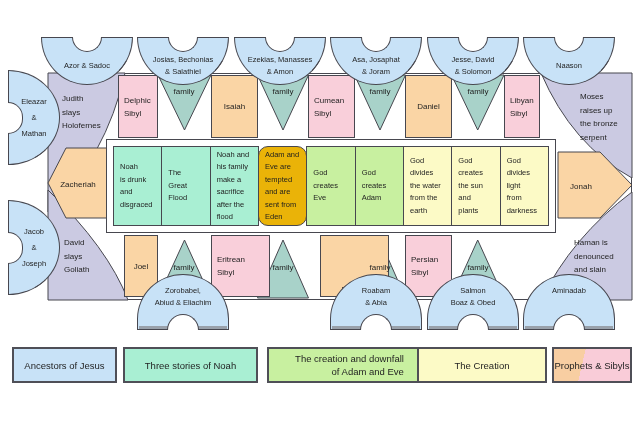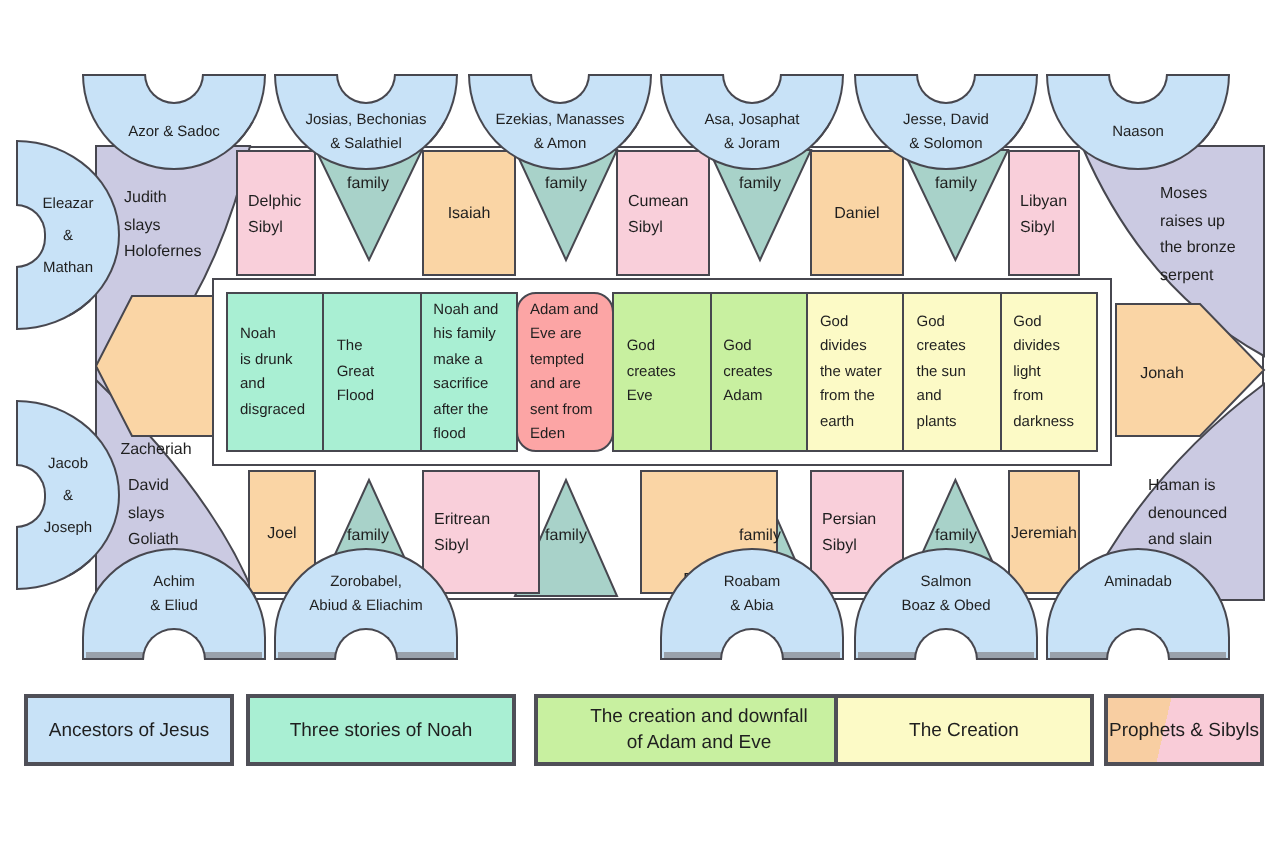--- a/index.html
+++ b/index.html
@@ -110,23 +110,20 @@
       <span class="lbl">Eritrean
 Sibyl</span>
     </div>
   <div class="cell bottom c-orange" style="left:320px;width:69px;align-items:flex-end;">
       <span class="lbl">Ezekiel</span>
     </div>
   <div class="cell bottom c-pink tl" style="left:405px;width:47px;">
       <span class="lbl">Persian
 Sibyl</span>
     </div>
-  <div class="cell bottom c-orange" style="left:504px;width:36px;">
-      <span class="lbl">Jeremiah</span>
-    </div>
 
   <div class="frame">
     <div class="panels">
       <div class="panel" style="background: rgb(169, 239, 211);">
           <span class="lbl">Noah
 is drunk
 and
 disgraced</span>
         </div>
       <div class="panel" style="background: rgb(169, 239, 211);">
@@ -135,21 +132,21 @@
 Flood</span>
         </div>
       <div class="panel" style="background: rgb(169, 239, 211);">
           <span class="lbl">Noah and
 his family
 make a
 sacrifice
 after the
 flood</span>
         </div>
-      <div class="panel" style="background: #fca5a5; border-radius: 10px;">
+      <div class="panel" style="background: #eab308; border-radius: 10px;">
           <span class="lbl">Adam and
 Eve are
 tempted
 and are
 sent from
 Eden</span>
         </div>
       <div class="panel" style="background: rgb(200, 240, 160);">
           <span class="lbl">God
 creates
@@ -190,21 +187,21 @@
   <div class="slabel" style="left:64px;top:236px;width:70px;"><span class="lbl">David
 slays
 Goliath</span></div>
   <div class="slabel" style="left:580px;top:90px;width:55px;"><span class="lbl">Moses
 raises up
 the bronze
 serpent</span></div>
   <div class="slabel" style="left:574px;top:236px;width:60px;"><span class="lbl">Haman is
 denounced
 and slain</span></div>
-  <div class="slabel ctr" style="left:48px;top:178px;width:60px;margin-top:40px;"><span class="lbl">Zacheriah</span></div>
+  <div class="slabel ctr" style="left:48px;top:178px;width:60px;"><span class="lbl">Zacheriah</span></div>
   <div class="slabel ctr" style="left:535px;top:180px;width:92px;"><span class="lbl">Jonah</span></div>
 
   <div class="fam" style="left:154px;top:87px;">family</div>
   <div class="fam" style="left:253px;top:87px;">family</div>
   <div class="fam" style="left:350px;top:87px;">family</div>
   <div class="fam" style="left:448px;top:87px;">family</div>
   <div class="fam" style="left:154px;top:263px;">family</div>
   <div class="fam" style="left:253px;top:263px;">family</div>
   <div class="fam" style="left:350px;top:263px;">family</div>
   <div class="fam" style="left:448px;top:263px;">family</div>
@@ -244,26 +241,20 @@
 &amp;
 Mathan</span>
     </div>
   <div class="lun leftside" style="top:200px;">
       <i class="notch nl"></i>
       <span class="lbl">Jacob
 &amp;
 Joseph</span>
     </div>
 
-  <div class="lun bot" style="left:41px;">
-      <i class="basebar"></i>
-      <i class="notch nb"></i>
-      <span class="lbl">Achim
-&amp; Eliud</span>
-    </div>
   <div class="lun bot" style="left:137px;">
       <i class="basebar"></i>
       <i class="notch nb"></i>
       <span class="lbl">Zorobabel,
 Abiud &amp; Eliachim</span>
     </div>
   <div class="lun bot" style="left:330px;">
       <i class="basebar"></i>
       <i class="notch nb"></i>
       <span class="lbl">Roabam
@@ -280,21 +271,21 @@
       <i class="notch nb"></i>
       <span class="lbl">Aminadab</span>
     </div>
 
   <div class="lg" style="left: 12px; width: 105px; background: rgb(200, 226, 247);">
       <span class="lbl">Ancestors of Jesus</span>
     </div>
   <div class="lg" style="left: 123px; width: 135px; background: rgb(169, 239, 211);">
       <span class="lbl">Three stories of Noah</span>
     </div>
-  <div class="lg" style="left: 267px; width: 165px; background: rgb(200, 240, 160);">
+  <div class="lg" style="left: 267px; width: 165px; background: rgb(200, 240, 160); text-align: right;">
       <span class="lbl">The creation and downfall
 of Adam and Eve</span>
     </div>
   <div class="lg" style="left: 417px; width: 130px; background: rgb(252, 250, 198);">
       <span class="lbl">The Creation</span>
     </div>
   <div class="lg" style="left: 552px; width: 80px; background: linear-gradient(103deg, rgb(248, 206, 162) 38%, rgb(249, 204, 216) 38%);">
       <span class="lbl nw">Prophets &amp; Sibyls</span>
     </div>
 

